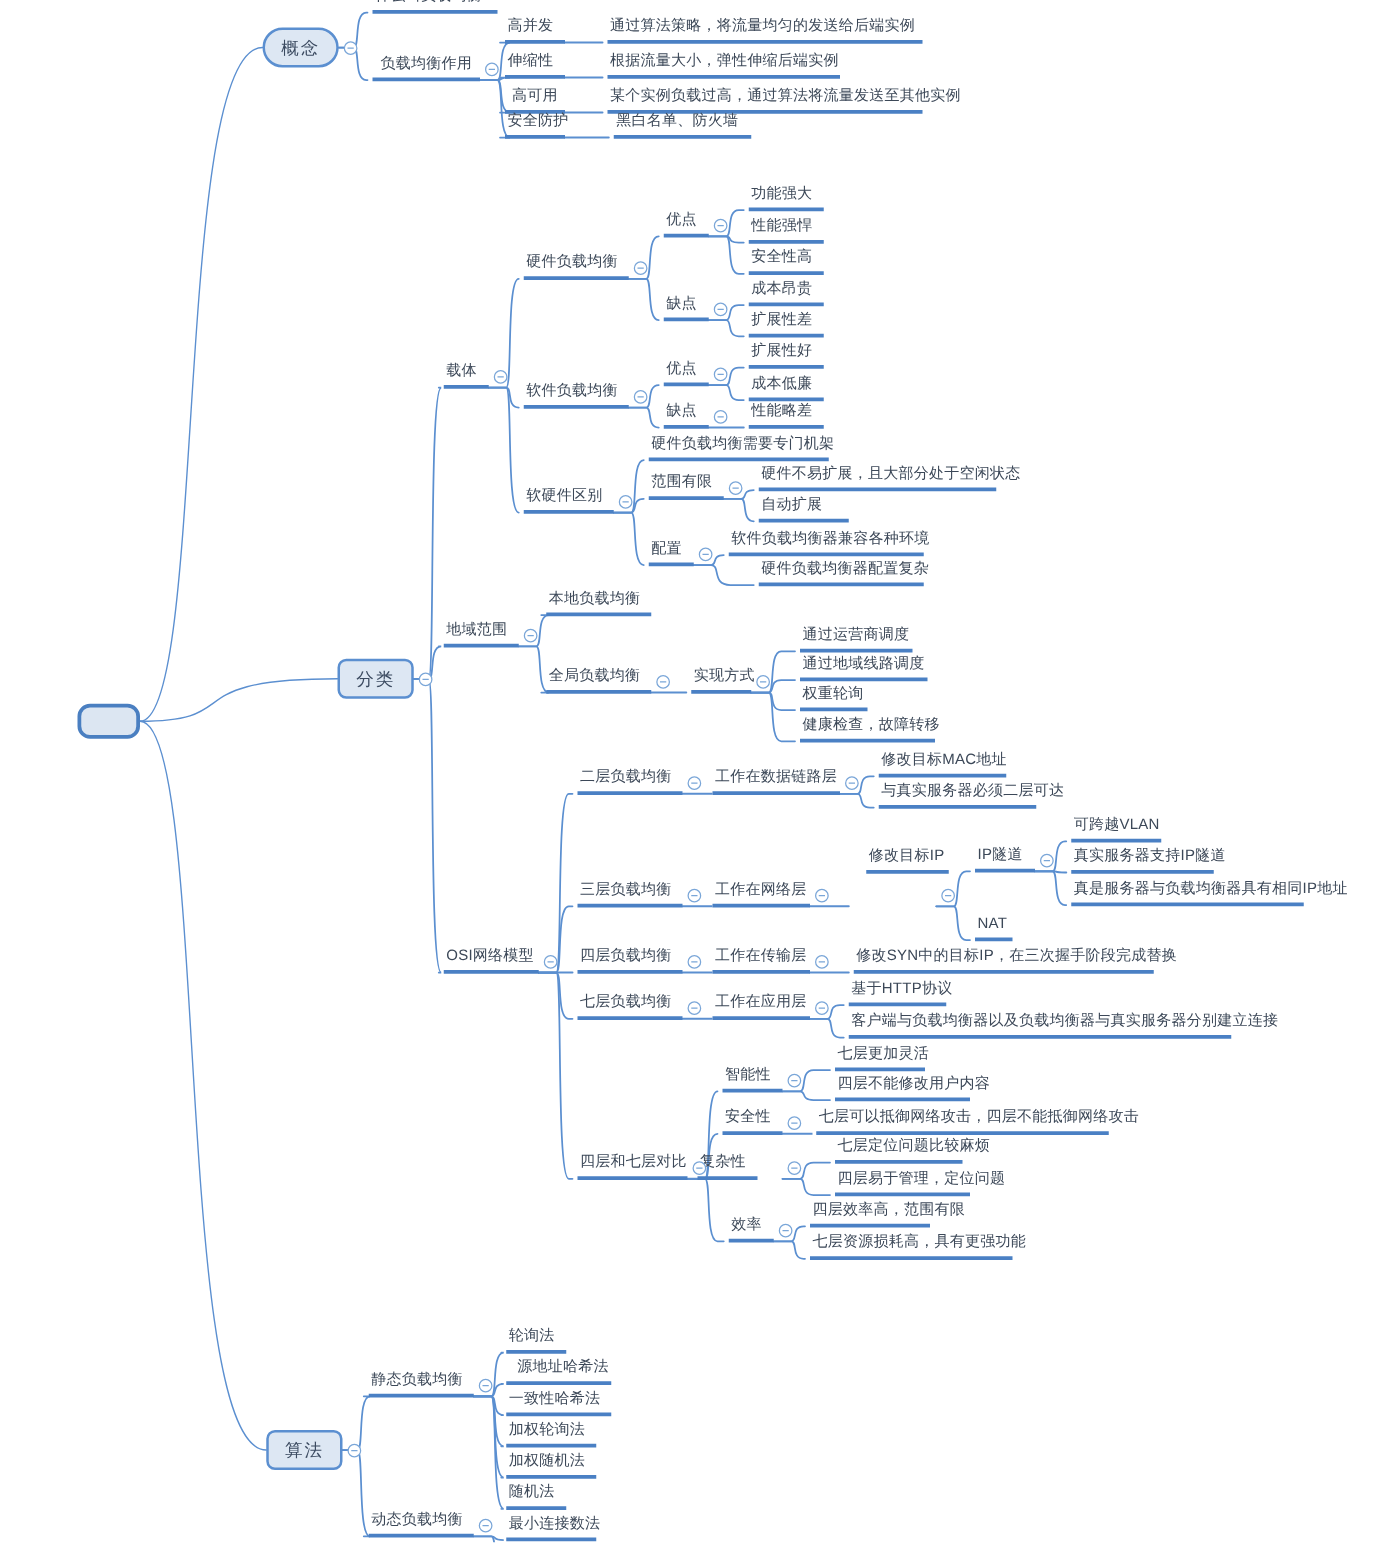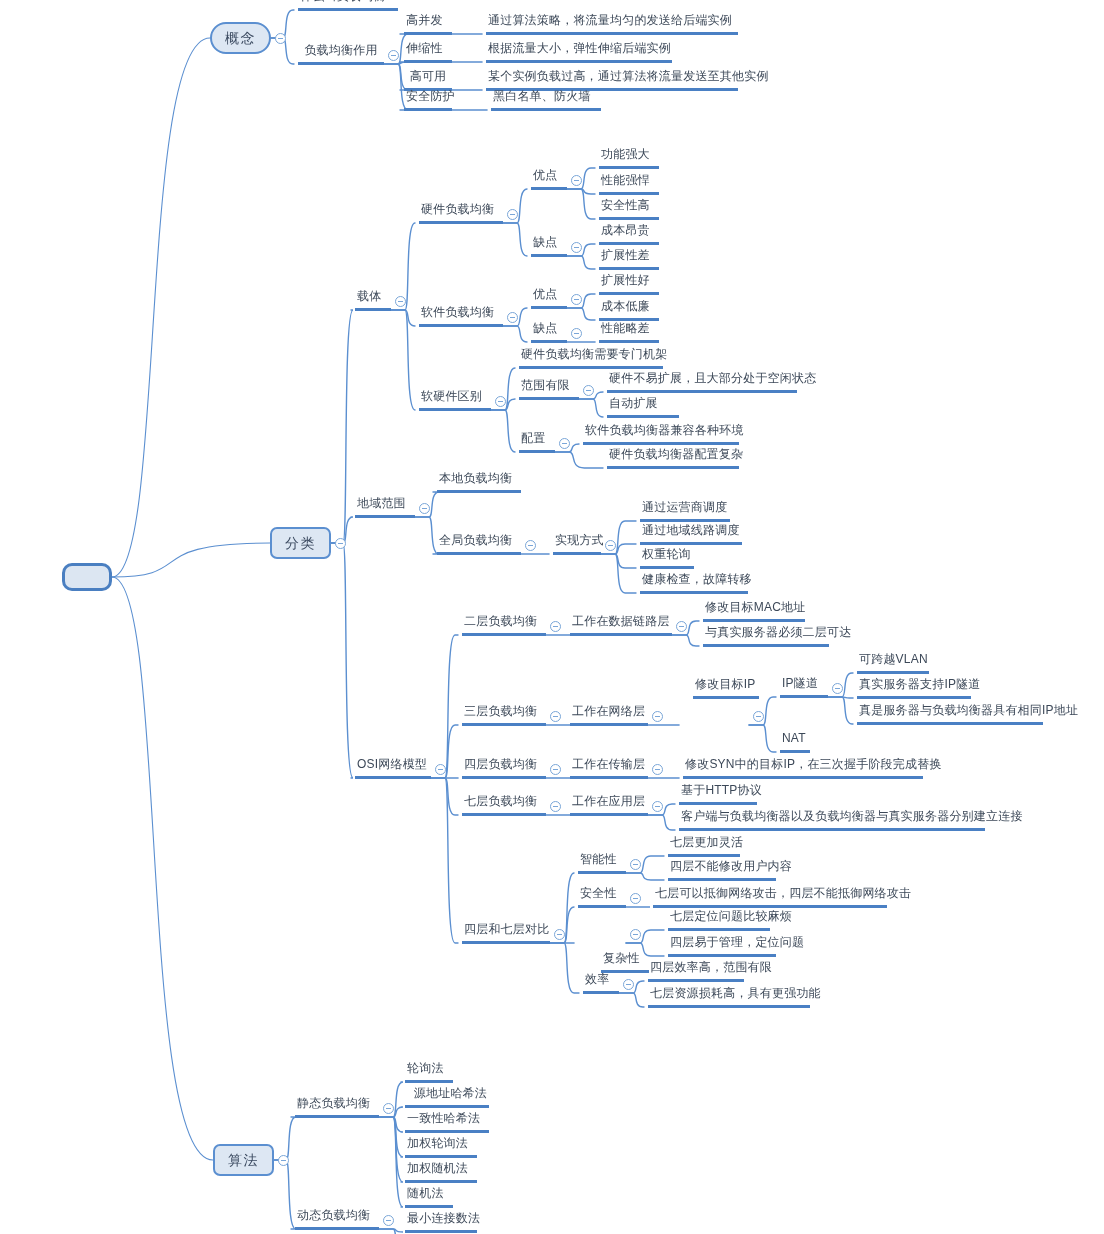--- a/index.html
+++ b/index.html
@@ -331,21 +331,21 @@
       </div>
       <div class="node n-line" style="left: 668px; top: 860px; width: 108px;">
         <span class="lbl">四层不能修改用户内容</span>
       </div>
       <div class="node n-line" style="left: 578px; top: 887px; width: 48px;">
         <span class="lbl">安全性</span>
       </div>
       <div class="node n-line" style="left: 653px; top: 887px; width: 234px;">
         <span class="lbl">七层可以抵御网络攻击，四层不能抵御网络攻击</span>
       </div>
-      <div class="node n-line" style="left: 601px; top: 923px; width: 48px; margin-top: 29px;">
+      <div class="node n-line" style="left: 558px; top: 923px; width: 48px;">
         <span class="lbl">复杂性</span>
       </div>
       <div class="node n-line" style="left: 668px; top: 910px; width: 102px;">
         <span class="lbl">七层定位问题比较麻烦</span>
       </div>
       <div class="node n-line" style="left: 668px; top: 936px; width: 108px;">
         <span class="lbl">四层易于管理，定位问题</span>
       </div>
       <div class="node n-line" style="left: 583px; top: 973px; width: 36px;">
         <span class="lbl">效率</span>

